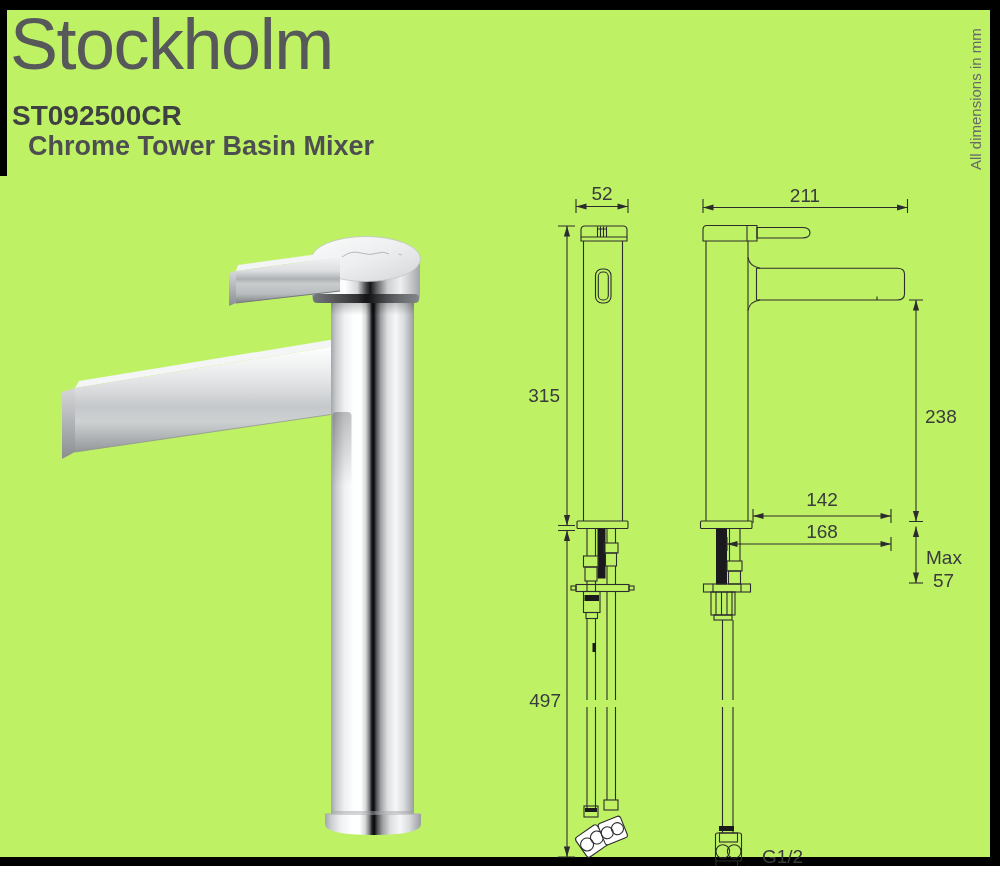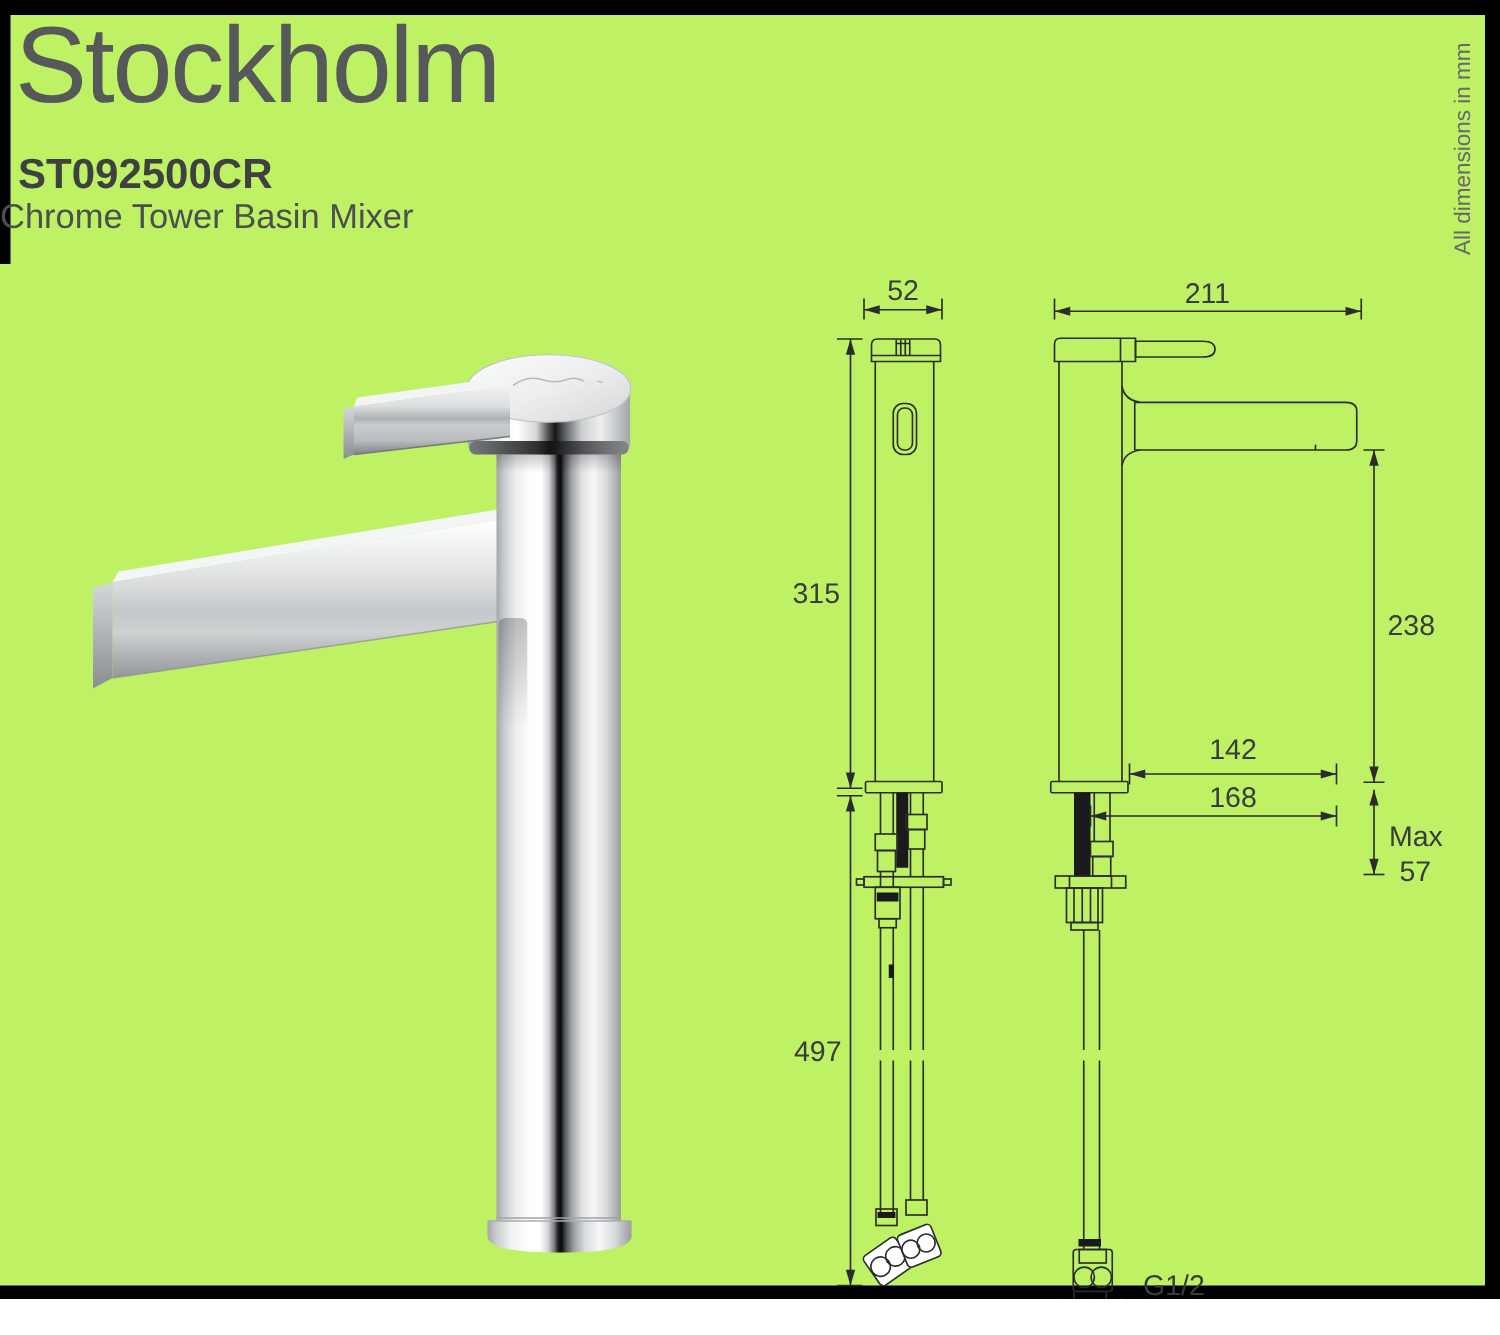--- a/index.html
+++ b/index.html
@@ -5,21 +5,21 @@
   html,body{margin:0;padding:0;background:#fff;}
   .page{position:relative;width:1000px;height:866px;background:#bef264;overflow:hidden;
         font-family:"Liberation Sans",sans-serif;}
   .b-top{position:absolute;left:0;top:0;width:1000px;height:10px;background:#000;}
   .b-left{position:absolute;left:0;top:0;width:7px;height:176px;background:#000;}
   .b-right{position:absolute;right:0;top:0;width:10px;height:890px;background:#000;}
   .b-bottom{position:absolute;left:0;bottom:0;width:1000px;height:9px;background:#000;}
   .title{position:absolute;left:10px;top:8px;font-size:72px;line-height:1;color:#57585a;
          letter-spacing:-1.5px;font-weight:400;}
   .model{position:absolute;left:12px;top:100px;font-size:28px;font-weight:bold;color:#3f4041;}
-  .subtitle{position:absolute;left:0;top:131px;font-size:23px;font-weight:400;color:#4d4e50;}
+  .subtitle{position:absolute;left:28px;top:131px;font-size:27px;font-weight:700;color:#4d4e50;}
   .vnote{position:absolute;right:16px;top:10px;height:160px;writing-mode:vertical-rl;
          transform:rotate(180deg);font-size:15px;color:#68696b;white-space:nowrap;}
   svg{position:absolute;}
   .ln{stroke:#2c2c2e;stroke-width:1.1;fill:none;stroke-linecap:butt;}
   .lnf{stroke:#2c2c2e;stroke-width:1.1;fill:#ffffff;}
   .fillk{fill:#1a1a1c;stroke:none;}
   .arr{fill:#2c2c2e;stroke:none;}
   .dimtxt{font-family:"Liberation Sans",sans-serif;font-size:19px;fill:#3a3b3d;}
 </style>
 </head>

